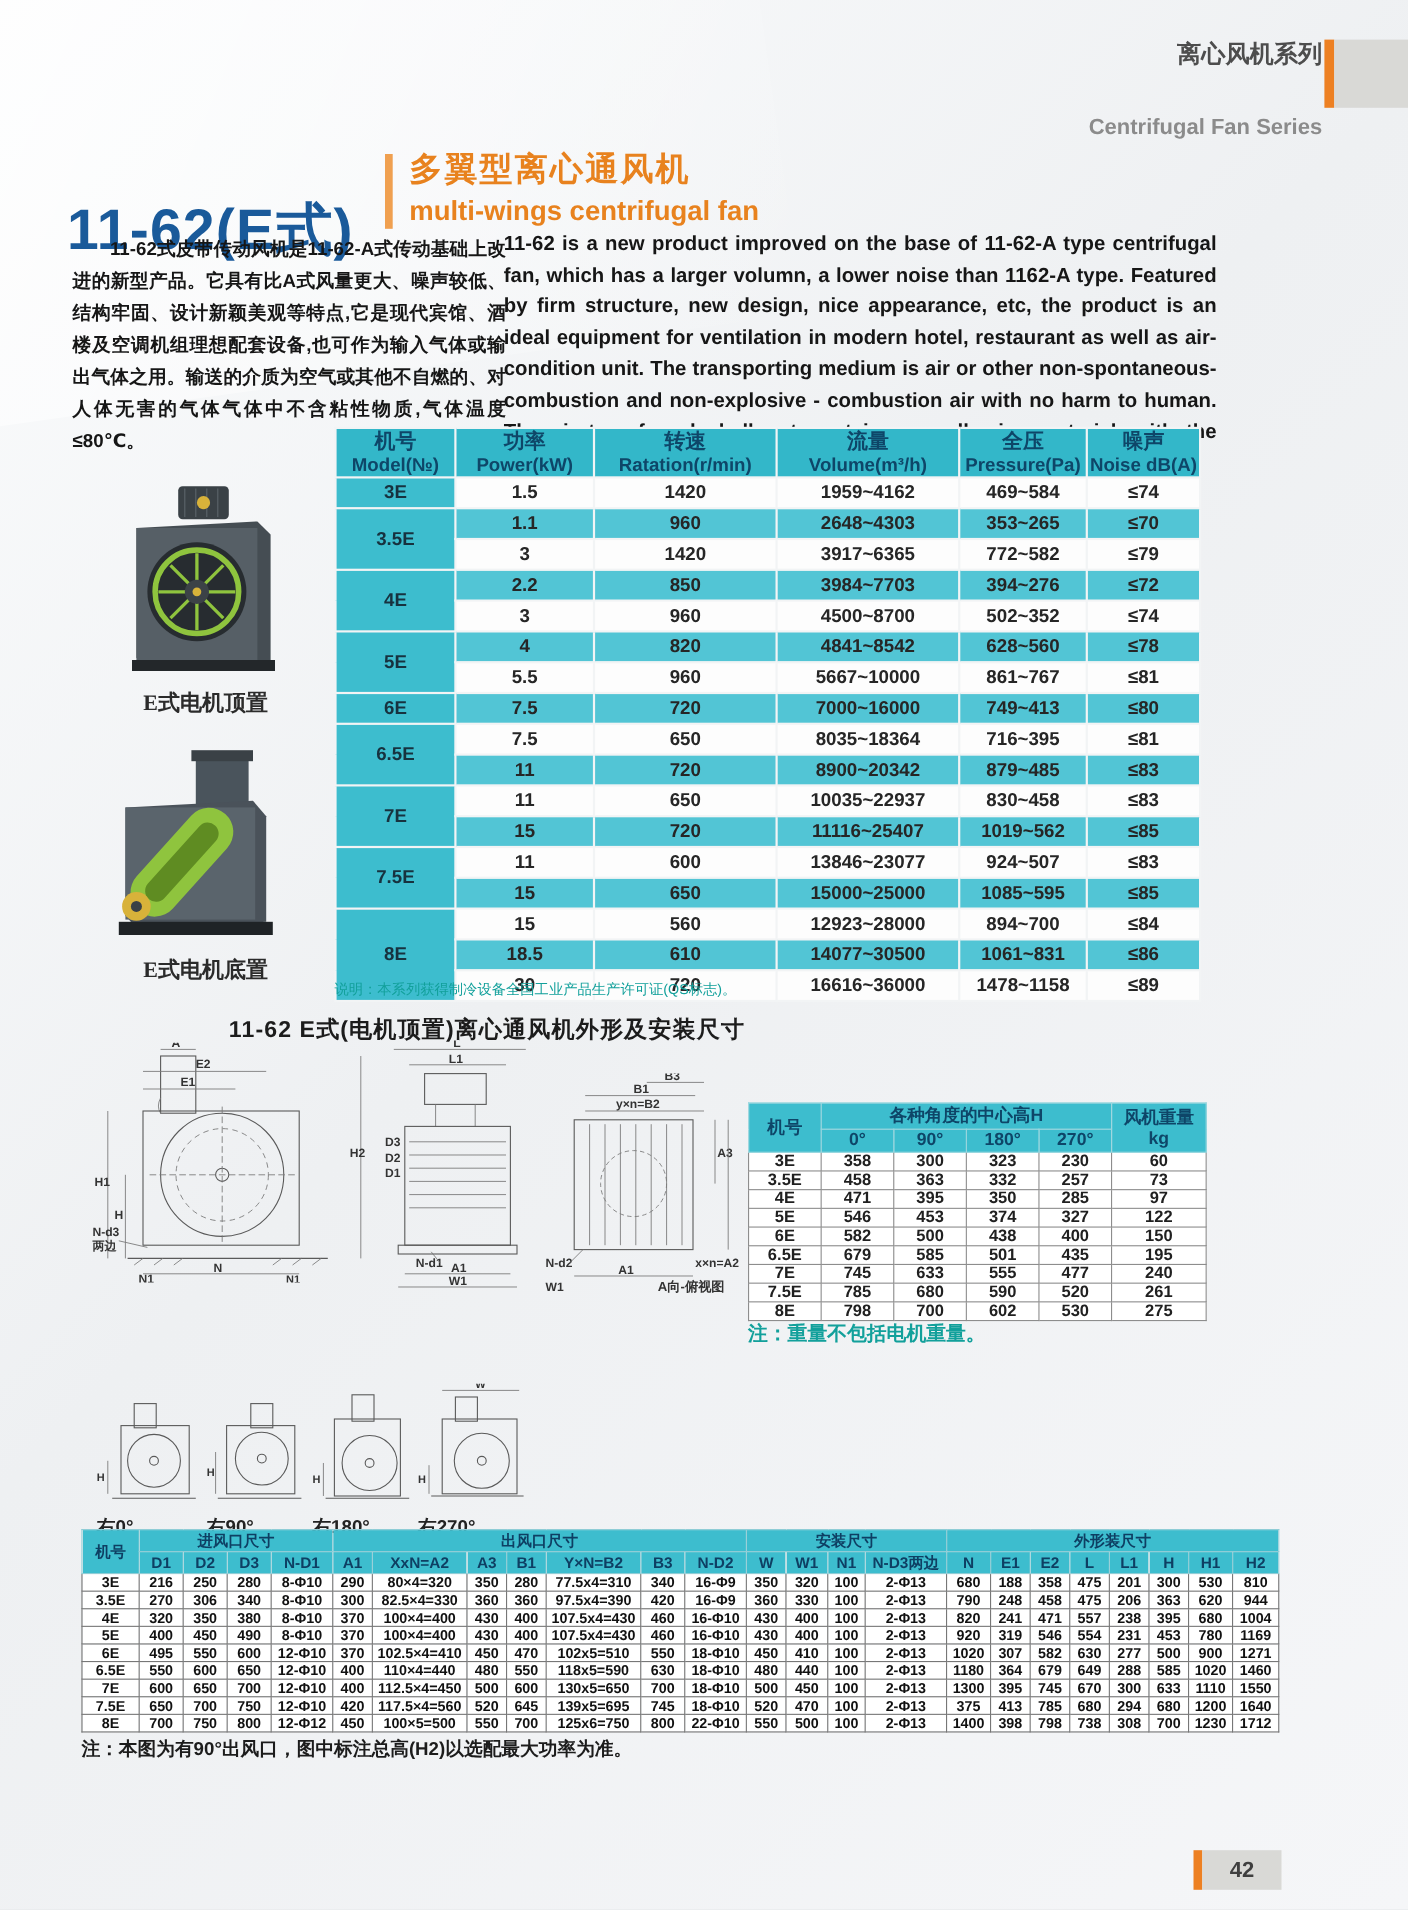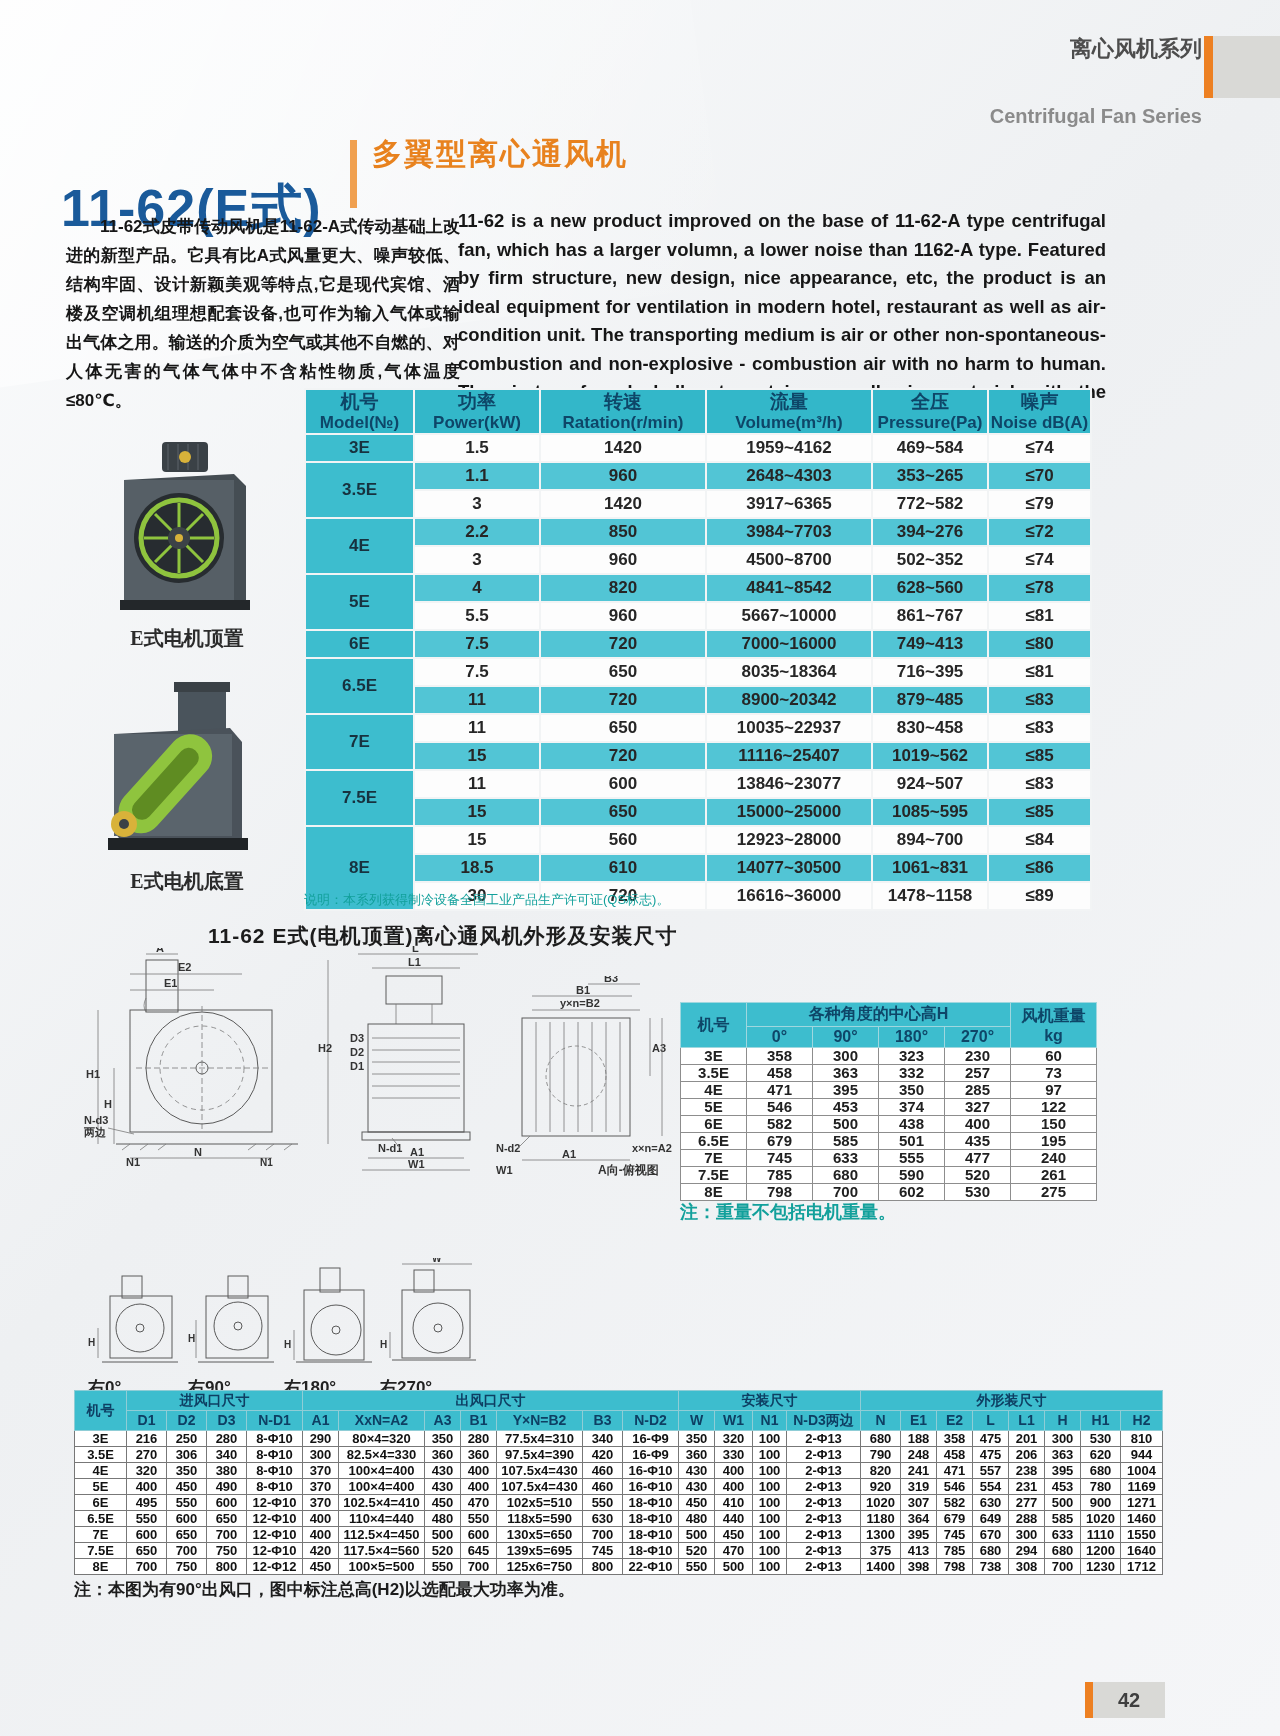--- a/index.html
+++ b/index.html
@@ -73,20 +73,21 @@
 
   <div class="abs series-zh">离心风机系列</div>
   <div class="abs series-en">Centrifugal Fan Series</div>
   <div class="abs hdr-bar"></div>
   <div class="abs hdr-box"></div>
 
   <div class="abs title">11-62(E式)</div>
   <div class="abs title-divider"></div>
   <div class="abs subtitle">
     <div class="zh">多翼型离心通风机</div>
+    <div class="en">multi-wings centrifugal fan</div>
   </div>
 
   <div class="abs para-zh">11-62式皮带传动风机是11-62-A式传动基础上改进的新型产品。它具有比A式风量更大、噪声较低、结构牢固、设计新颖美观等特点,它是现代宾馆、酒楼及空调机组理想配套设备,也可作为输入气体或输出气体之用。输送的介质为空气或其他不自燃的、对人体无害的气体气体中不含粘性物质,气体温度≤80℃。</div>
   <div class="abs para-en">11-62 is a new product improved on the base of 11-62-A type centrifugal fan, which has a larger volumn, a lower noise than 1162-A type. Featured by firm structure, new design, nice appearance, etc, the product is an ideal equipment for ventilation in modern hotel, restaurant as well as air-condition unit. The transporting medium is air or other non-spontaneous-combustion and non-explosive - combustion air with no harm to human. The air transferred shall not contain any adhesive material, with the temperature no higher than 80℃</div>
 
   <div class="abs" style="left:106px;top:440px;">
     <svg width="162" height="178" viewBox="0 0 162 178">
       <rect x="56" y="2" width="46" height="30" rx="4" fill="#3a4146"></rect>
       <line x1="62" y1="4" x2="62" y2="30" stroke="#5c656b"></line>
         <line x1="72" y1="4" x2="72" y2="30" stroke="#5c656b"></line>

